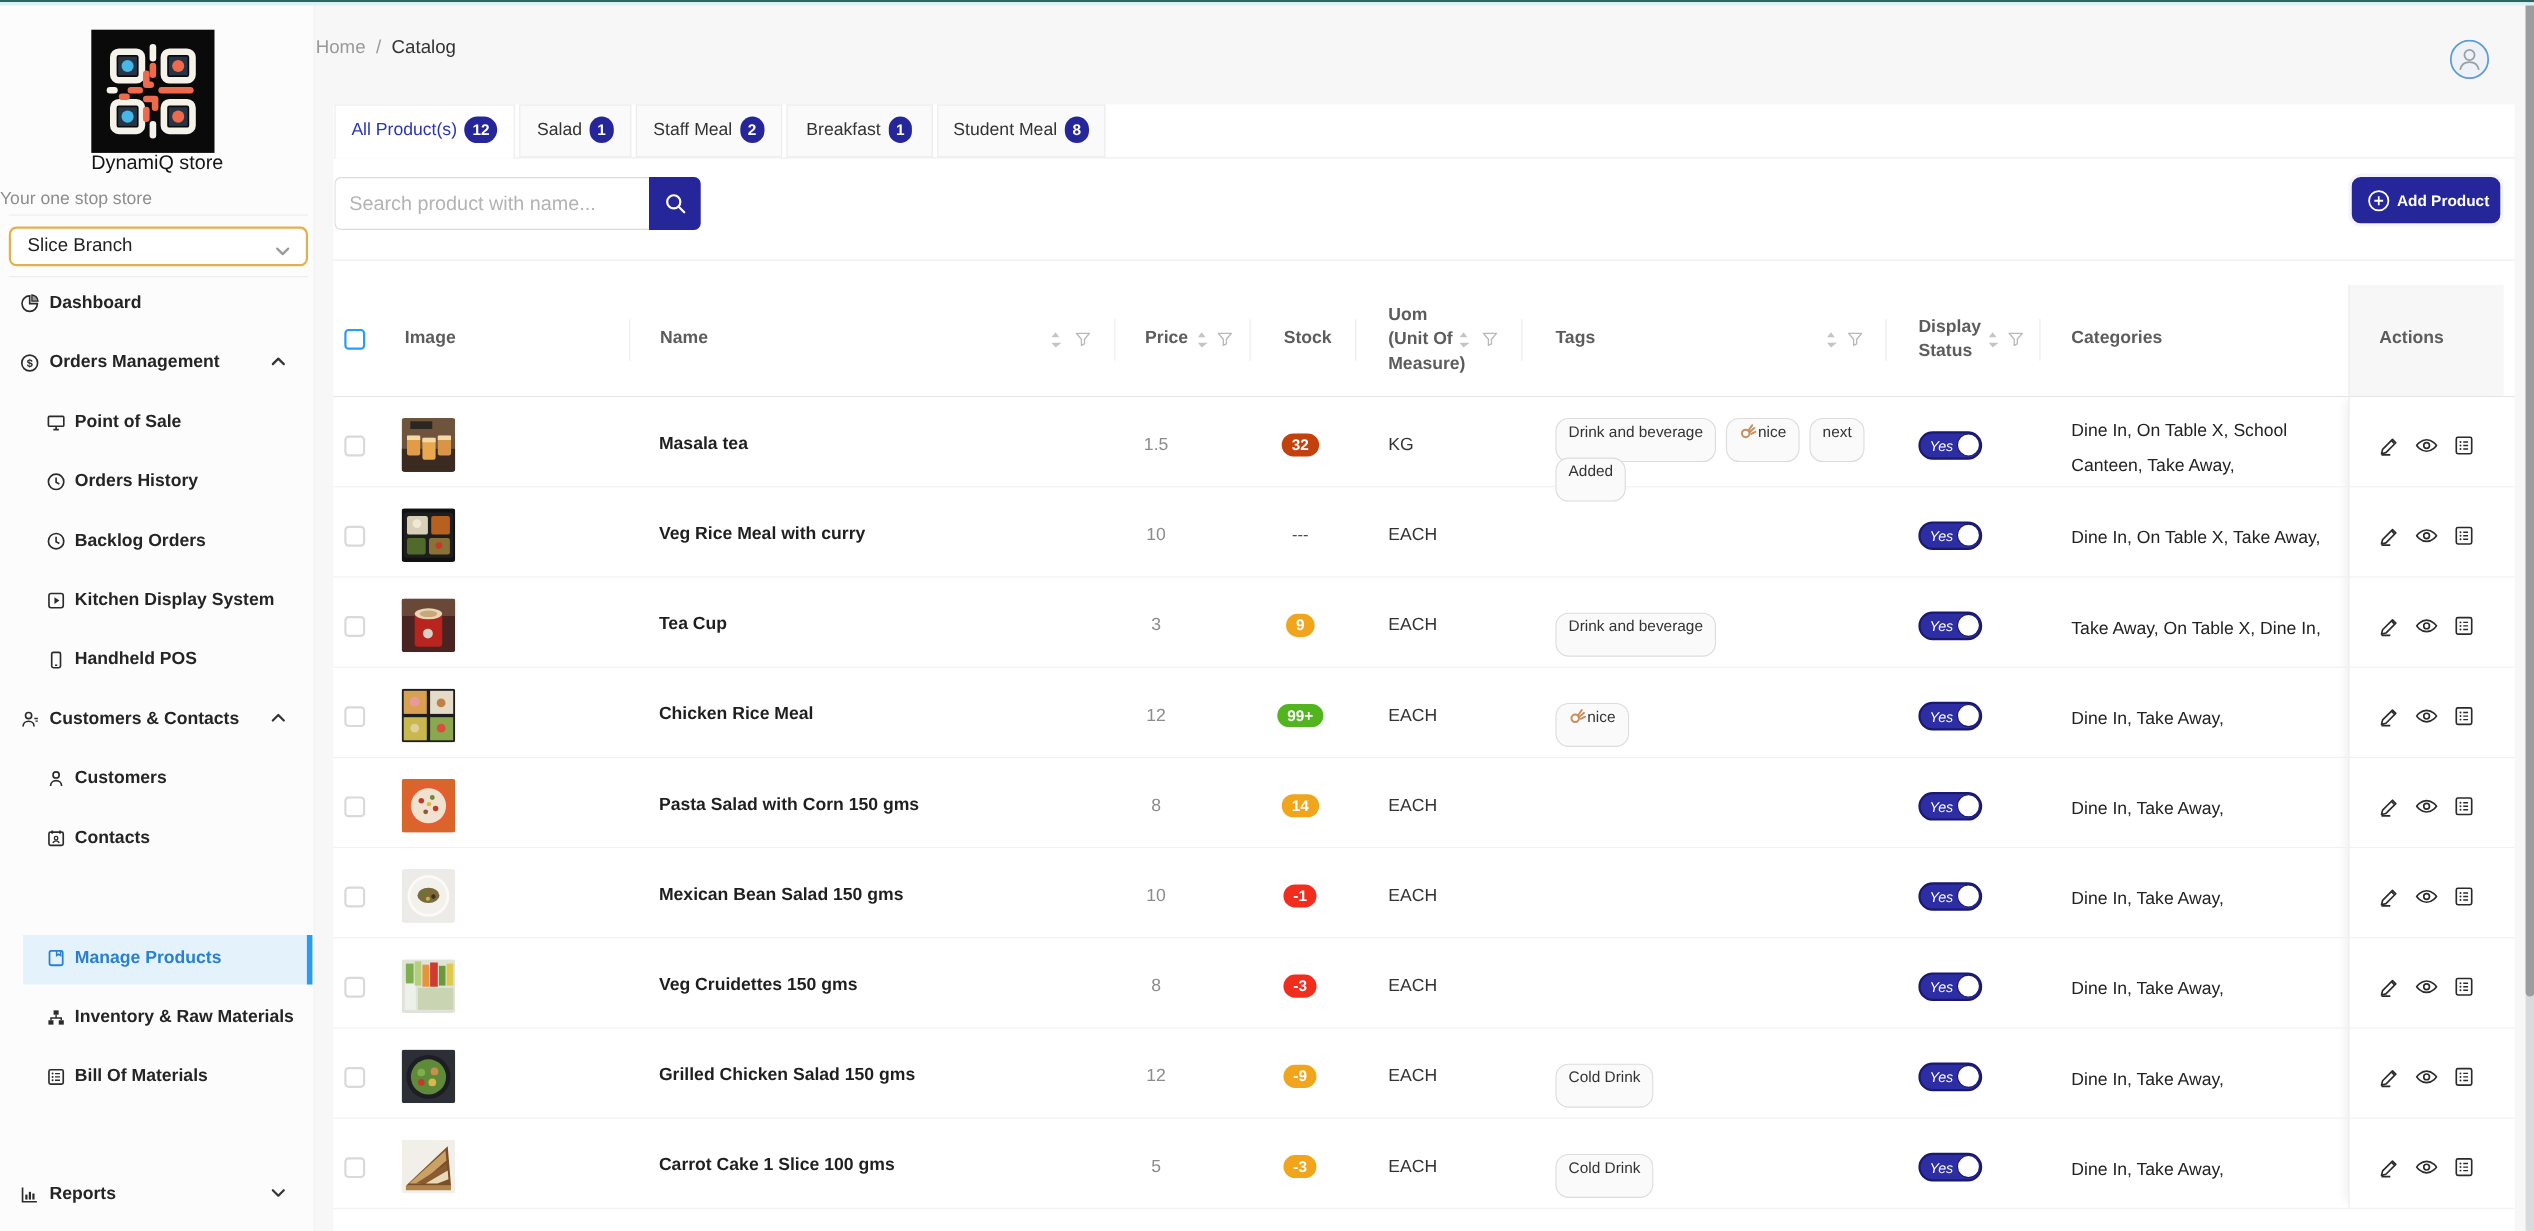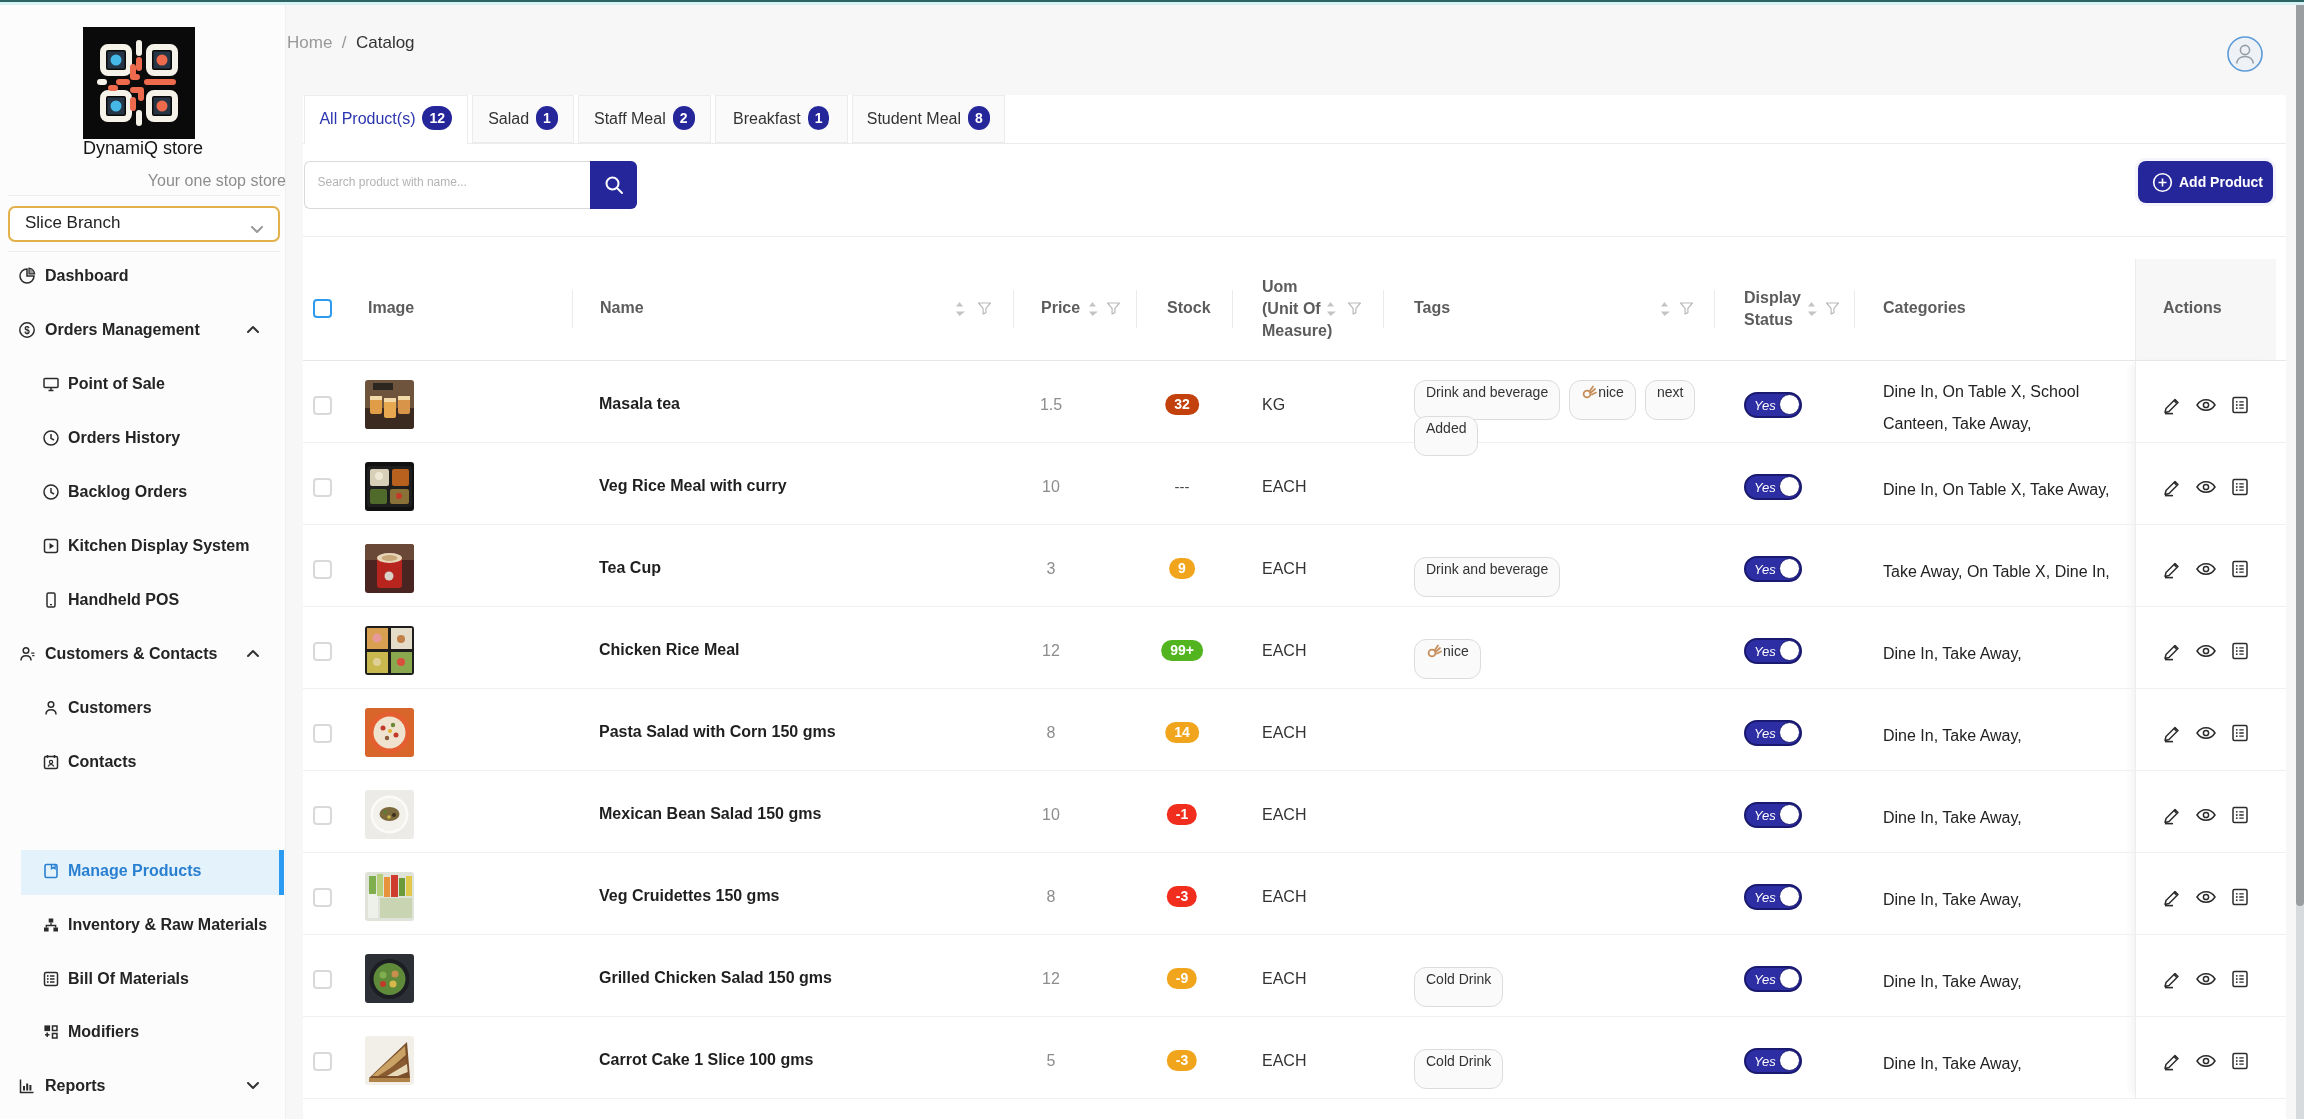--- a/index.html
+++ b/index.html
@@ -56,21 +56,21 @@
             <path d="M50 73v8"></path>
 </g>
 <g stroke="#f5f2ea" stroke-width="6" stroke-linecap="round">
 <path d="M56 16v10"></path>
             <path d="M17 55h4"></path>
             <path d="M56 86v10"></path>
 </g>
 </g>
       </svg></div>
     <div class="abs" style="left:0;top:133px;width:286px;text-align:center;font-size:18px;color:#141414">DynamiQ store</div>
-    <div class="abs" style="left:0;top:167px;width:286px;text-align:right;font-size:16px;color:#8d8d8d">Your one stop store</div>
+    <div class="abs" style="left:0;top:167px;width:286px;text-align:left;font-size:16px;color:#8d8d8d">Your one stop store</div>
     <div class="abs" style="left:8px;top:190px;width:272px;height:1px;background:#ececec"></div>
     <div class="abs" style="left:8px;top:201px;width:272px;height:36px;background:#fff;border:2px solid #e3b04b;border-radius:7px;">
       <div class="abs" style="left:15px;top:5px;font-size:17px;color:#222">Slice Branch</div>
       <div class="abs" style="left:240px;top:13px"><svg width="14" height="11" viewBox="0 0 14 11" style="">
           <path d="M2 3l5 5 5-5" fill="none" stroke="#999" stroke-width="2" stroke-linecap="round" stroke-linejoin="round"></path>
         </svg></div>
     </div>
     <div class="abs" style="left:8px;top:246px;width:272px;height:1px;background:#ececec"></div>
     <div class="abs" style="left:21px;top:845px;width:263px;height:45px;background:#e4f2fc;border-right:5px solid #2b9af3"></div>
     <div class="navitem" style="top:251px">
@@ -170,29 +170,20 @@
     </div>
     <div class="navitem" style="top:954px">
       <div class="navicon subicon"><svg width="18" height="18" viewBox="0 0 18 18" style="">
           <rect x="2.5" y="2.5" width="13" height="13" rx="1.5" fill="none" stroke="#2b2b2b" stroke-width="1.5"></rect>
           <circle cx="5.8" cy="6" r=".9" fill="#2b2b2b"></circle>
           <circle cx="5.8" cy="9" r=".9" fill="#2b2b2b"></circle>
           <circle cx="5.8" cy="12" r=".9" fill="#2b2b2b"></circle>
           <path d="M8 6h4.5M8 9h4.5M8 12h4.5" stroke="#2b2b2b" stroke-width="1.3"></path>
         </svg></div>
       <div class="navtext subtext" style="color:#242424">Bill Of Materials</div>
-    </div>
-    <div class="navitem" style="top:1007px">
-      <div class="navicon subicon"><svg width="18" height="18" viewBox="0 0 18 18" style="">
-          <rect x="3" y="3" width="4.5" height="4.5" fill="#2b2b2b" stroke="#2b2b2b" stroke-width="1.2"></rect>
-          <rect x="10.5" y="3" width="4.5" height="4.5" fill="none" stroke="#2b2b2b" stroke-width="1.5"></rect>
-          <rect x="10.5" y="10.5" width="4.5" height="4.5" fill="none" stroke="#2b2b2b" stroke-width="1.5"></rect>
-          <path d="M5.2 9.5v4.5M3 11.7h4.5" stroke="#2b2b2b" stroke-width="1.5"></path>
-        </svg></div>
-      <div class="navtext subtext" style="color:#242424">Modifiers</div>
     </div>
     <div class="navitem" style="top:1061px">
       <div class="navicon"><svg width="18" height="18" viewBox="0 0 18 18" style="">
           <path d="M2.5 2.5v13h13" fill="none" stroke="#2b2b2b" stroke-width="1.5"></path>
           <rect x="5" y="9" width="2" height="4.5" fill="#2b2b2b"></rect>
           <rect x="8.2" y="6.5" width="2" height="7" fill="#2b2b2b"></rect>
           <rect x="11.4" y="8" width="2" height="5.5" fill="#2b2b2b"></rect>
         </svg></div>
       <div class="navtext" style="color:#242424">Reports</div>
       <div class="navchev"><svg width="14" height="11" viewBox="0 0 14 11" style="">
@@ -207,21 +198,21 @@
       <path d="M9.5 27.5c1-5 4.4-7 8.5-7s7.5 2 8.5 7" fill="none" stroke="#97a0a9" stroke-width="1.6"></path>
     </svg></div>
 <div class="abs" style="left:303px;top:95px;width:1983px;height:1024px;background:#fff"></div>
 <div class="abs" style="left:303px;top:143px;width:1983px;height:1px;background:#ececec"></div>
 <div class="abs" style="left:303.5px;top:95px;width:164.5px;height:49px;background:#fff;border:1px solid #ececec;border-bottom:none;text-align:center"><span style="display:inline-block;margin-top:11px;font-size:16px;color:#2b35af;vertical-align:top;line-height:24px">All Product(s)</span><span style="display:inline-block;margin-top:10px;margin-left:7px;min-width:12px;padding:0 7px;height:24px;line-height:24px;border-radius:12px;background:#26269b;color:#fff;font-size:14px;font-weight:bold;vertical-align:top">12</span></div>
 <div class="abs" style="left:472px;top:95px;width:102px;height:48px;background:#fafafa;border:1px solid #ececec;text-align:center"><span style="display:inline-block;margin-top:11px;font-size:16px;color:#333;vertical-align:top;line-height:24px">Salad</span><span style="display:inline-block;margin-top:10px;margin-left:7px;min-width:12px;padding:0 7px;height:24px;line-height:24px;border-radius:12px;background:#26269b;color:#fff;font-size:14px;font-weight:bold;vertical-align:top">1</span></div>
 <div class="abs" style="left:577.5px;top:95px;width:133.5px;height:48px;background:#fafafa;border:1px solid #ececec;text-align:center"><span style="display:inline-block;margin-top:11px;font-size:16px;color:#333;vertical-align:top;line-height:24px">Staff Meal</span><span style="display:inline-block;margin-top:10px;margin-left:7px;min-width:12px;padding:0 7px;height:24px;line-height:24px;border-radius:12px;background:#26269b;color:#fff;font-size:14px;font-weight:bold;vertical-align:top">2</span></div>
 <div class="abs" style="left:714.5px;top:95px;width:133.5px;height:48px;background:#fafafa;border:1px solid #ececec;text-align:center"><span style="display:inline-block;margin-top:11px;font-size:16px;color:#333;vertical-align:top;line-height:24px">Breakfast</span><span style="display:inline-block;margin-top:10px;margin-left:7px;min-width:12px;padding:0 7px;height:24px;line-height:24px;border-radius:12px;background:#26269b;color:#fff;font-size:14px;font-weight:bold;vertical-align:top">1</span></div>
 <div class="abs" style="left:851.5px;top:95px;width:153.5px;height:48px;background:#fafafa;border:1px solid #ececec;text-align:center"><span style="display:inline-block;margin-top:11px;font-size:16px;color:#333;vertical-align:top;line-height:24px">Student Meal</span><span style="display:inline-block;margin-top:10px;margin-left:7px;min-width:12px;padding:0 7px;height:24px;line-height:24px;border-radius:12px;background:#26269b;color:#fff;font-size:14px;font-weight:bold;vertical-align:top">8</span></div>
 <div class="abs" style="left:303.5px;top:160.5px;width:286.5px;height:48px;background:#fff;border:1px solid #d9d9d9;border-radius:6px 0 0 6px;border-right:none">
-    <div class="abs" style="left:13px;top:13px;font-size:12px;color:#b3b3b3">Search product with name...</div>
+    <div class="abs" style="left:13px;top:13px;font-size:18px;color:#b3b3b3">Search product with name...</div>
   </div>
 <div class="abs" style="left:590px;top:160.5px;width:47px;height:48px;background:#26269b;border-radius:0 6px 6px 0;text-align:center;padding-top:12px"><svg width="24" height="24" viewBox="0 0 24 24" style="">
       <circle cx="10.5" cy="10.5" r="6" fill="none" stroke="#fff" stroke-width="2"></circle>
       <path d="M15 15l5 5" stroke="#fff" stroke-width="2" stroke-linecap="round"></path>
     </svg></div>
 <div class="abs" style="left:2138px;top:161px;width:135px;height:42px;background:#26269b;border-radius:8px;box-shadow:0 0 0 3px rgba(38,38,155,0.05)">
     <div class="abs" style="left:14px;top:10.5px"><svg width="21" height="21" viewBox="0 0 21 21" style="">
         <circle cx="10.5" cy="10.5" r="8.8" fill="none" stroke="#fff" stroke-width="1.6"></circle>
         <path d="M10.5 6.5v8M6.5 10.5h8" stroke="#fff" stroke-width="1.6"></path>
       </svg></div>

